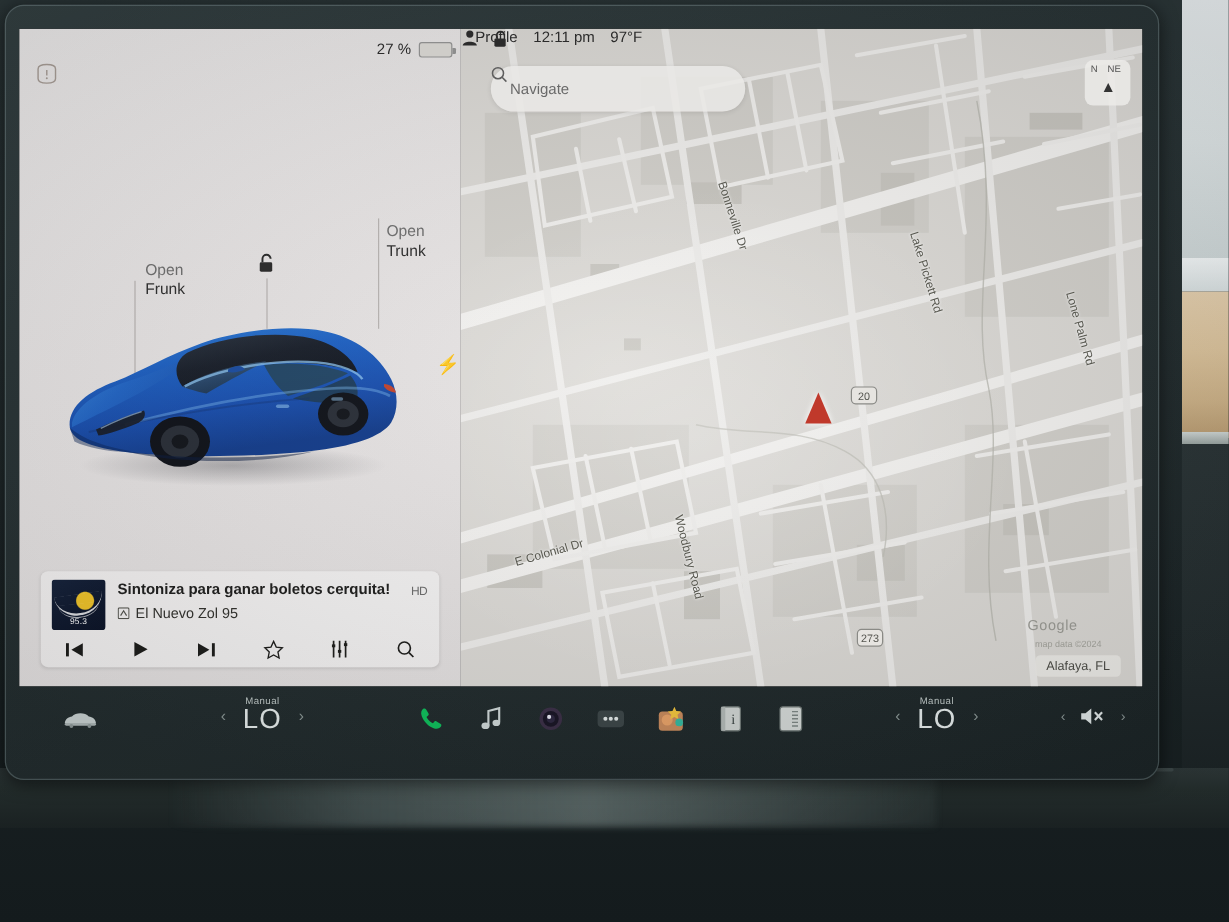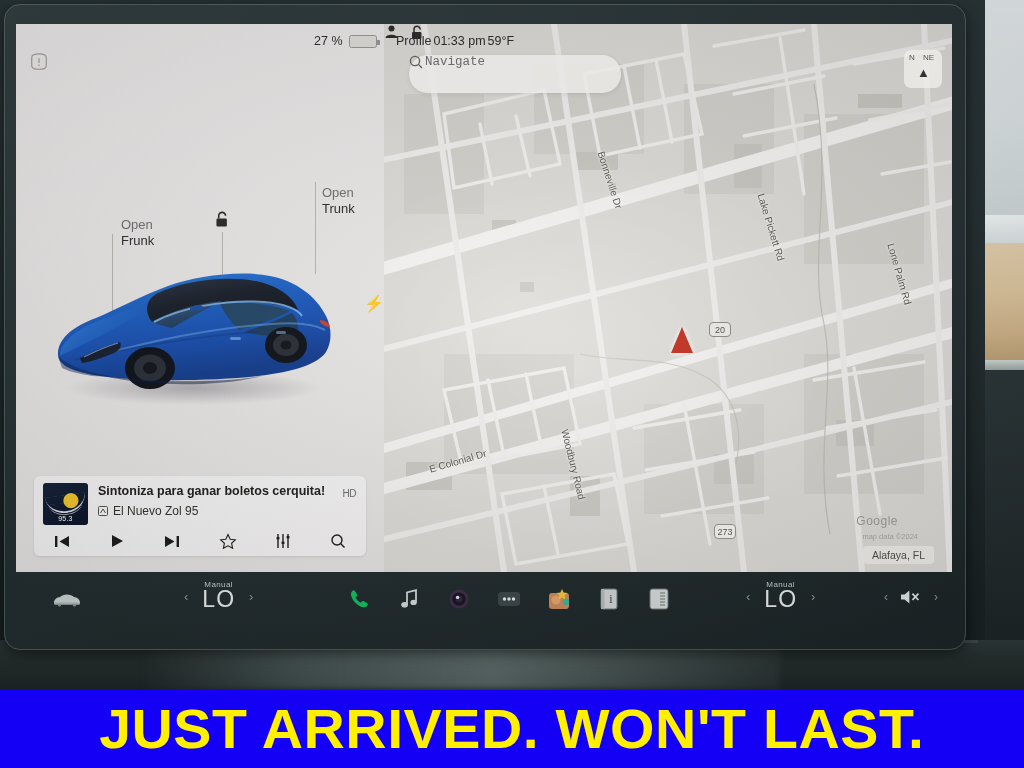--- a/index.html
+++ b/index.html
@@ -172,21 +172,21 @@
   }
   .map svg { position: absolute; left: 0; top: 0; }
   .map-shade {
     position: absolute; inset: 0;
     background: radial-gradient(ellipse 70% 55% at 34% 62%, rgba(255,255,255,.22), rgba(255,255,255,0) 70%);
     pointer-events: none;
   }
 
   .topbar {
     position: absolute; left: 0; top: 0; width: 568px; height: 34px;
-    display: flex; align-items: center; gap: 2px;
+    display: flex; gap: 13px;
     padding-left: 12px;
     font-size: 12.5px; color: #2b2b2b;
     z-index: 6;
   }
   .battery-wrap {
     position: absolute; left: 306px; top: 33px;
     display: flex; align-items: center; gap: 6px;
     font-size: 12.5px; color: #2b2b2b; z-index: 7;
   }
   .batt-body {
@@ -196,25 +196,24 @@
   .batt-tip {
     position:absolute; right:-4px; top:4px; width:2.5px; height:5px;
     background:#8d8d8d; border-radius: 0 1px 1px 0;
   }
 
   .navigate-box {
     position: absolute; left: 25px; top: 31px;
     width: 212px; height: 38px;
     background: rgba(233,232,230,.88);
     border-radius: 19px;
-    display: flex; align-items: flex-start; gap: 14px;
+    display: flex; align-items: center; gap: 14px;
     padding-left: 16px;
     box-shadow: 0 1px 4px rgba(0,0,0,.10);
     z-index: 5;
-    font-family: Liberation Mono, monospace;
   }
   .navigate-box span { font-size: 12.5px; color: #6a6a6a; }
 
   .compass {
     position: absolute; right: 10px; top: 26px;
     width: 38px; height: 38px;
     background: rgba(236,235,233,.85);
     border-radius: 7px;
     z-index: 5;
   }
@@ -588,22 +587,22 @@
       <div class="topbar">
         <svg width="15" height="17" viewBox="0 0 15 17" style="margin-left:26px">
           <path d="M4 8 V5.4 a3.1 3.1 0 0 1 6.2 0" fill="none" stroke="#2b2b2b" stroke-width="1.5"></path>
           <rect x="2" y="8" width="9.4" height="7" rx="1.2" fill="#2b2b2b"></rect>
         </svg>
         <svg width="15" height="15" viewBox="0 0 15 15">
           <circle cx="7.5" cy="4.4" r="3" fill="#2b2b2b"></circle>
           <path d="M1.6 14 C1.6 9.8, 13.4 9.8, 13.4 14 Z" fill="#2b2b2b"></path>
         </svg>
         <span>Profile</span>
-        <span>01:33 pm</span>
-        <span>59°F</span>
+        <span>12:11 pm</span>
+        <span>97°F</span>
       </div>
 
       <div class="navigate-box">
         <svg width="14" height="14" viewBox="0 0 14 14">
           <circle cx="6" cy="6" r="4.6" fill="none" stroke="#5e5e5e" stroke-width="1.3"></circle>
           <line x1="9.4" y1="9.4" x2="13" y2="13" stroke="#5e5e5e" stroke-width="1.3"></line>
         </svg>
         <span>Navigate</span>
       </div>
 
@@ -730,16 +729,13 @@
         <path d="M2 6.4 H5.6 L10.4 2.4 V15.6 L5.6 11.6 H2 Z" fill="#dfe6e6"></path>
         <line x1="13.4" y1="5.6" x2="19.4" y2="12" stroke="#dfe6e6" stroke-width="1.8"></line>
         <line x1="19.4" y1="5.6" x2="13.4" y2="12" stroke="#dfe6e6" stroke-width="1.8"></line>
       </svg>
       <span class="chev">›</span>
     </div>
   </div>
 
   <div class="grain"></div>
 
-  <div class="banner">
-    <span>JUST ARRIVED. WON'T LAST.</span>
-  </div>
 </div>
 
 </body></html>

